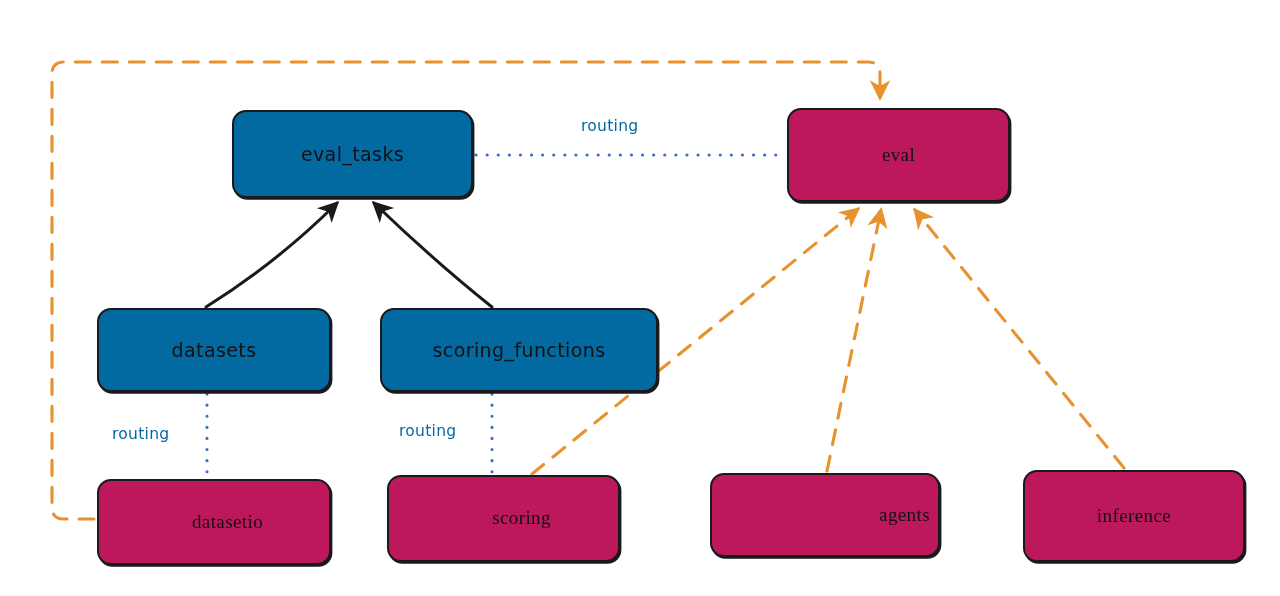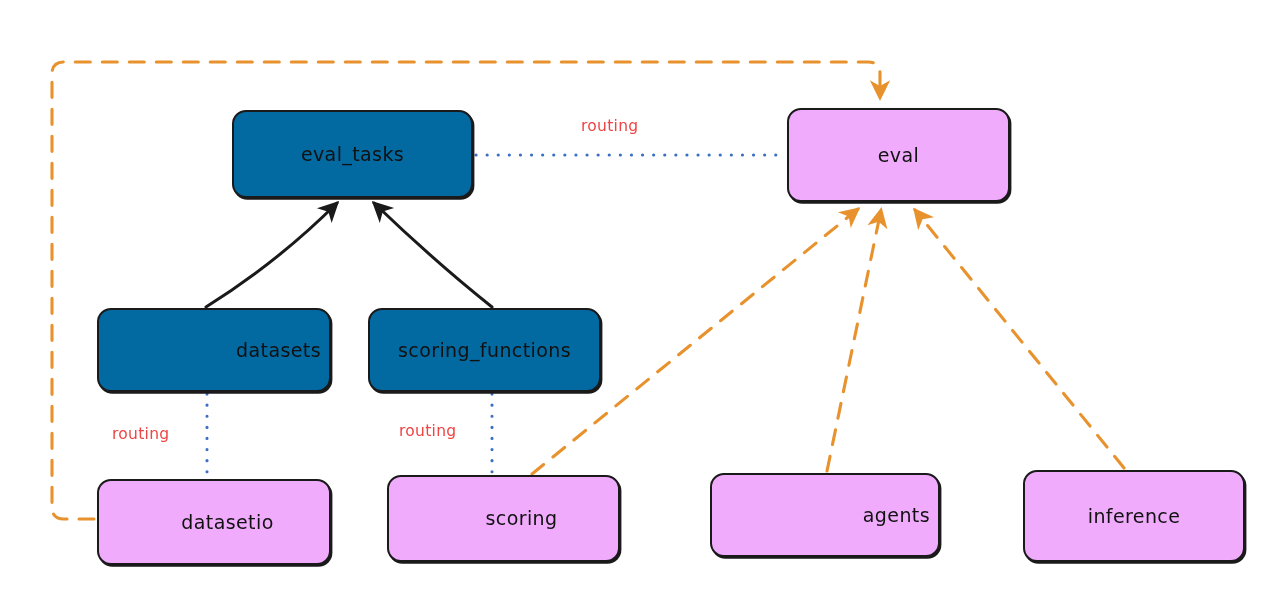--- a/index.html
+++ b/index.html
@@ -39,29 +39,30 @@
     color: #111111;
     text-align: center;
     line-height: 1.1;
     box-shadow: 1.4px 1.8px 0 #1a1a1a;
     font-family: "DejaVu Sans", sans-serif;
   }
   .node.api {
     background: #0369a1;
   }
   .node.provider {
-    background: #f0abfc;
+    background: #be185d;
+    font-family: Liberation Serif, serif;
   }
   .node-label {
     display: block;
     padding: 0 8px;
   }
   .edge-label {
     position: absolute;
-    color: #ef4444;
+    color: #0369a1;
     font-size: 15.5px;
     letter-spacing: 0.3px;
     white-space: nowrap;
     font-family: "DejaVu Sans", sans-serif;
   }
 </style>
 </head>
 <body>
 
 <div id="canvas">
@@ -91,25 +92,25 @@
   </svg>
 
   <div class="node api" style="left:232px; top:110px; width:241px; height:88px;">
     <span class="node-label">eval_tasks</span>
   </div>
 
   <div class="node provider" style="left:787px; top:108px; width:223px; height:94px;">
     <span class="node-label">eval</span>
   </div>
 
-  <div class="node api" style="left:97px; top:308px; width:234px; height:84px;justify-content:flex-end;">
+  <div class="node api" style="left:97px; top:308px; width:234px; height:84px;">
     <span class="node-label">datasets</span>
   </div>
 
-  <div class="node api" style="left:368px; top:308px; width:233px; height:84px;">
+  <div class="node api" style="left:380px; top:308px; width:278px; height:84px;">
     <span class="node-label">scoring_functions</span>
   </div>
 
   <div class="node provider" style="left:97px; top:479px; width:234px; height:86px;padding-left:27px;">
     <span class="node-label">datasetio</span>
   </div>
 
   <div class="node provider" style="left:387px; top:475px; width:233px; height:87px;padding-left:36px;">
     <span class="node-label">scoring</span>
   </div>

